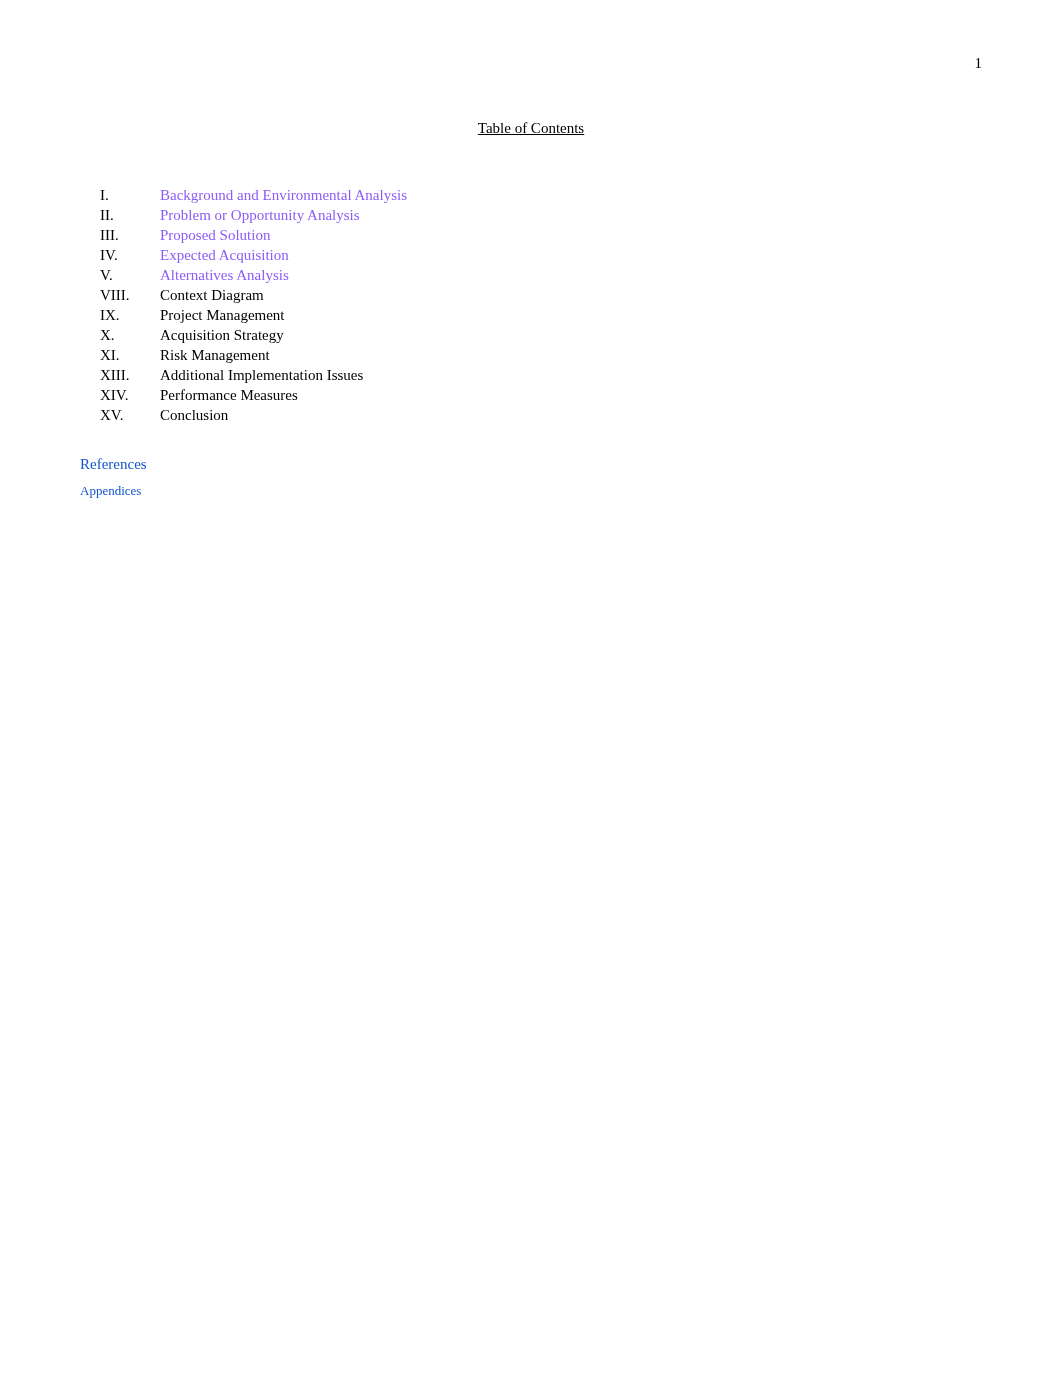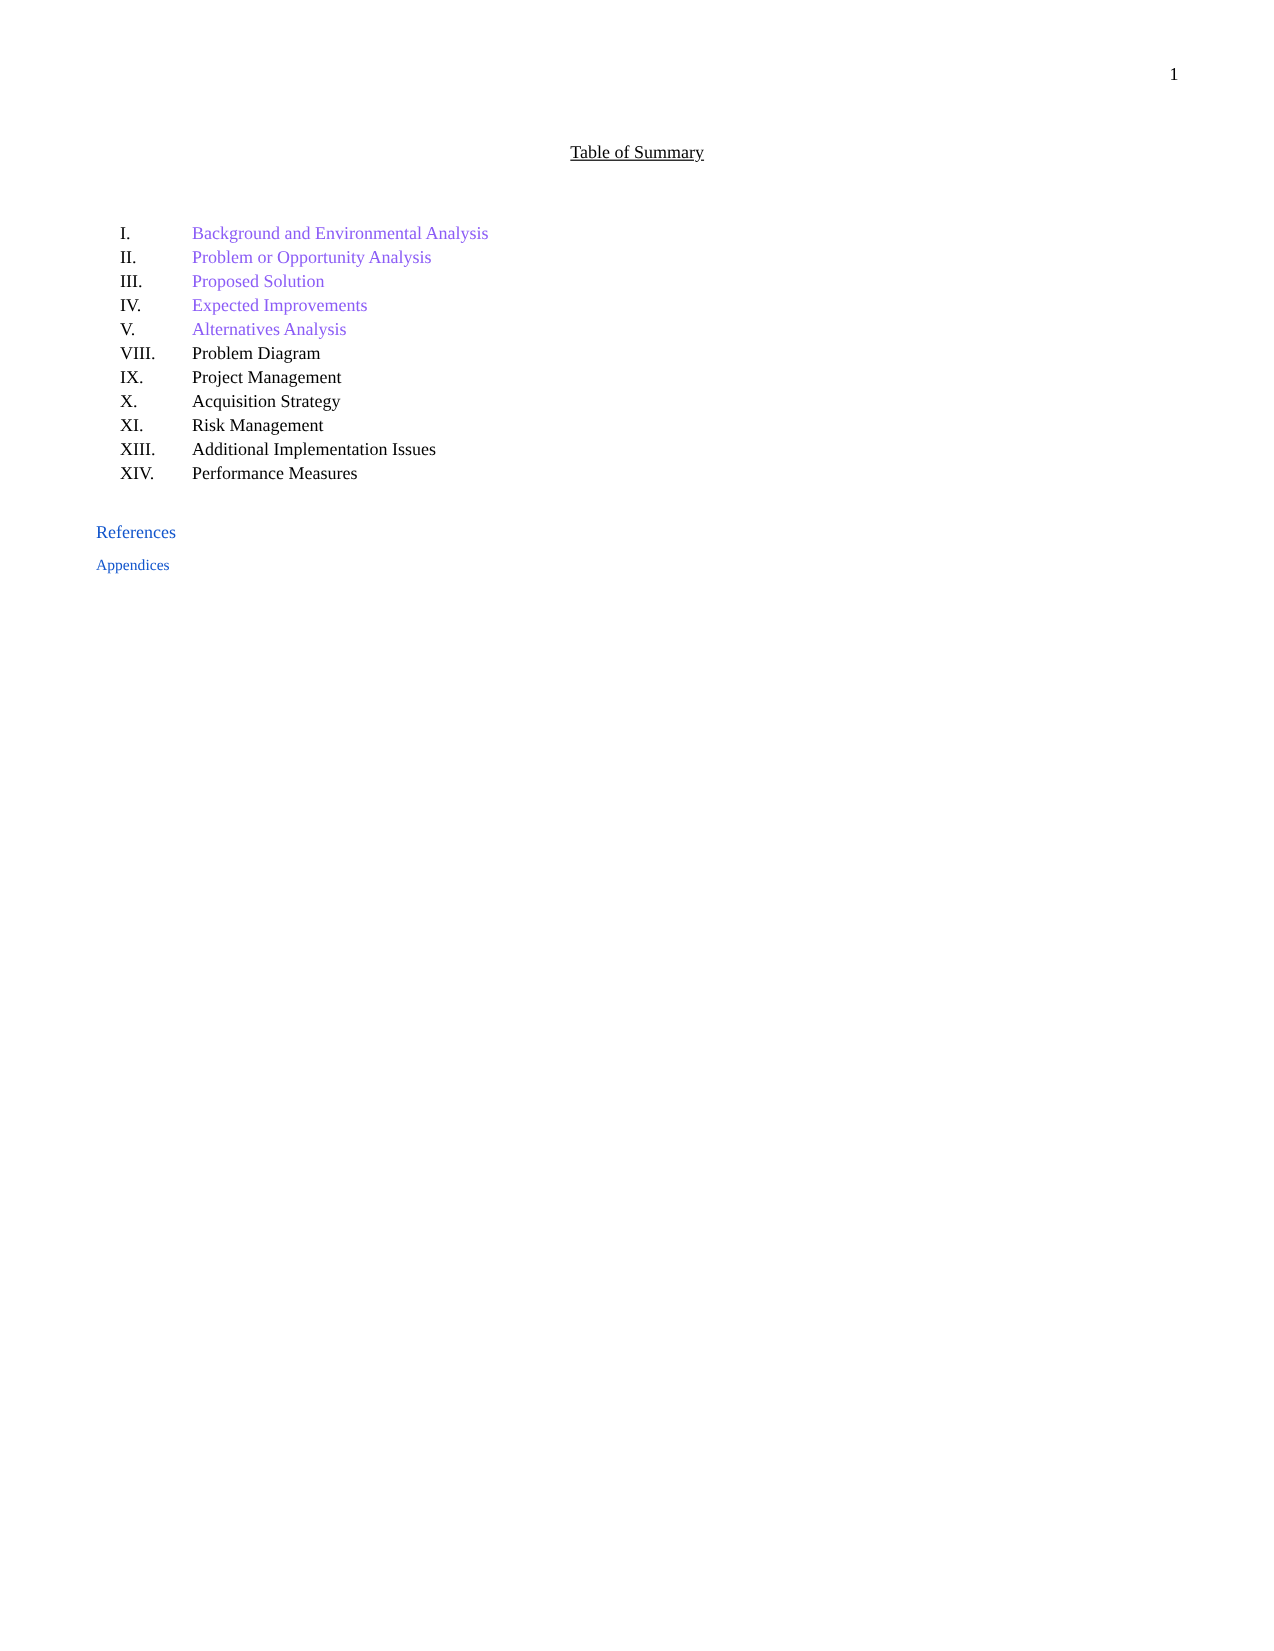--- a/index.html
+++ b/index.html
@@ -96,47 +96,47 @@
       display: block;
     }
   </style>
 </head>
 <body>
 
 <div class="page">
 
   <div class="page-number">1</div>
 
-  <div class="toc-title">Table of Summary</div>
+  <div class="toc-title">Table of Contents</div>
 
 
   <div class="toc-entries">
   <div class="toc-entry">
         <span class="num">I.</span>
         <a class="label-link" href="#">Background and Environmental Analysis</a>
       </div>
       <div class="toc-entry">
         <span class="num">II.</span>
         <a class="label-link" href="#">Problem or Opportunity Analysis</a>
       </div>
       <div class="toc-entry">
         <span class="num">III.</span>
         <a class="label-link" href="#">Proposed Solution</a>
       </div>
       <div class="toc-entry">
         <span class="num">IV.</span>
-        <a class="label-link" href="#">Expected Improvements</a>
+        <a class="label-link" href="#">Expected Acquisition</a>
       </div>
       <div class="toc-entry">
         <span class="num">V.</span>
         <a class="label-link" href="#">Alternatives Analysis</a>
       </div>
       <div class="toc-entry">
         <span class="num">VIII.</span>
-        <span class="label-plain">Problem Diagram</span>
+        <span class="label-plain">Context Diagram</span>
       </div>
       <div class="toc-entry">
         <span class="num">IX.</span>
         <span class="label-plain">Project Management</span>
       </div>
       <div class="toc-entry">
         <span class="num">X.</span>
         <span class="label-plain">Acquisition Strategy</span>
       </div>
       <div class="toc-entry">
@@ -144,18 +144,22 @@
         <span class="label-plain">Risk Management</span>
       </div>
       <div class="toc-entry">
         <span class="num">XIII.</span>
         <span class="label-plain">Additional Implementation Issues</span>
       </div>
       <div class="toc-entry">
         <span class="num">XIV.</span>
         <span class="label-plain">Performance Measures</span>
       </div>
+      <div class="toc-entry">
+        <span class="num">XV.</span>
+        <span class="label-plain">Conclusion</span>
+      </div>
     </div>
 
   <a class="references-link" href="#">References</a>
   <a class="appendices-link" href="#">Appendices</a>
 
 </div>
 
 </body></html>

